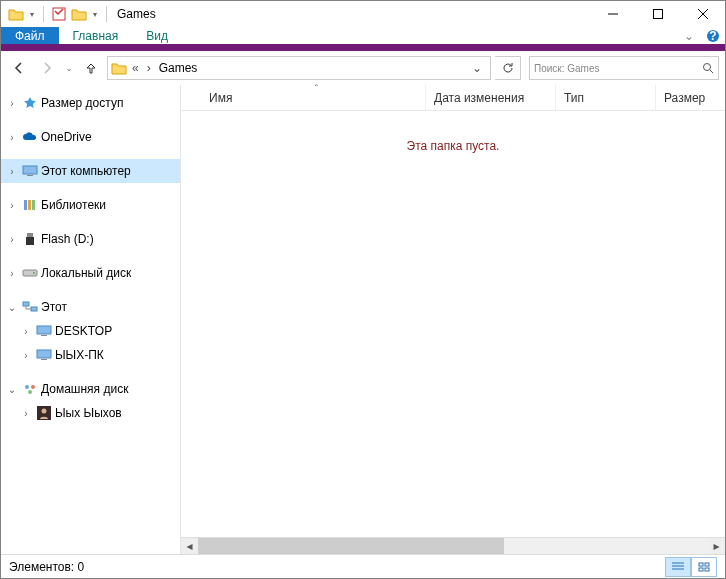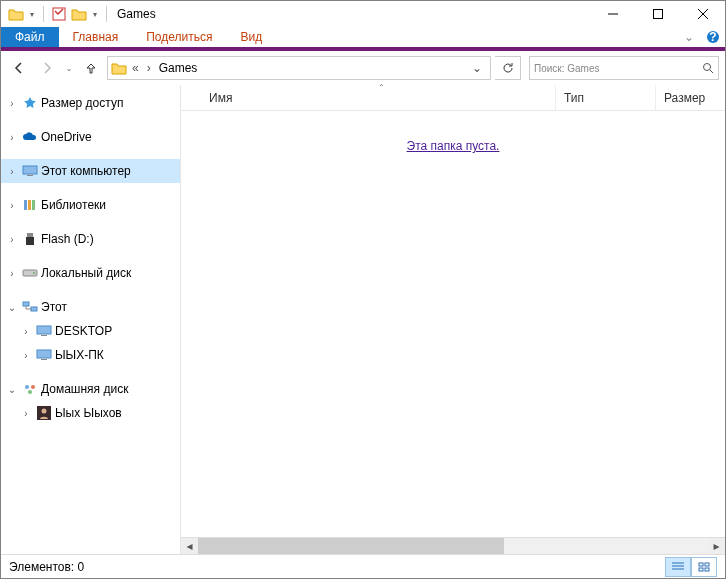--- a/index.html
+++ b/index.html
@@ -6,22 +6,22 @@
 body { width: 726px; height: 579px; background: #fff; border: 1px solid #808080; display: flex; flex-direction: column; overflow: hidden; }
 
 .titlebar { height: 26px; display: flex; align-items: center; background: #fff; }
 .titlebar .qat { display: flex; align-items: center; padding-left: 6px; gap: 2px; }
 .titlebar .qat-icon { width: 18px; height: 22px; display: flex; align-items: center; justify-content: center; }
 .titlebar .sep { width: 1px; height: 16px; background: #ccc; margin: 0 4px; }
 .titlebar .title { font-size: 12px; color: #000; margin-left: 4px; }
 .titlebar .ctrls { margin-left: auto; display: flex; }
 .titlebar .ctrls .cbtn { width: 45px; height: 26px; display: flex; align-items: center; justify-content: center; color: #333; }
 
-.ribbon { height: 24px; background: #fff; display: flex; align-items: stretch; border-bottom: 4px solid #701a75; }
-.ribbon .tab { padding: 0 14px; display: flex; align-items: center; font-size: 12px; color: #c2410c; }
+.ribbon { height: 24px; background: #fff; display: flex; align-items: stretch; border-bottom: 7px solid #701a75; }
+.ribbon .tab { padding: 0 14px; display: flex; align-items: center; font-size: 12px; color: #0f766e; }
 .ribbon .tab.file { background: #1979ca; color: #fff; }
 .ribbon .spacer { flex: 1; }
 .ribbon .rbtn { width: 24px; display: flex; align-items: center; justify-content: center; color: #555; }
 .ribbon .help { color: #005bac; }
 
 .addr { height: 34px; display: flex; align-items: center; padding: 0 6px; gap: 4px; background: #fff; }
 .addr .nav-btn { width: 24px; height: 24px; display: flex; align-items: center; justify-content: center; color: #555; border-radius: 2px; }
 .addr .nav-btn.disabled { color: #bbb; }
 .addr-field { flex: 1; height: 24px; border: 1px solid #ccc; display: flex; align-items: center; padding: 0 2px 0 2px; background: #fff; }
 .addr-field .folder-ico { width: 18px; display:flex; align-items:center; justify-content:center; }
@@ -41,21 +41,21 @@
 .nav .expander { width: 14px; color: #666; font-size: 10px; text-align:center;}
 .nav .ico { width: 18px; display:flex; align-items:center; justify-content:center;}
 .nav .lbl { font-size: 12px; color: #000; }
 
 .content { flex: 1; display: flex; flex-direction: column; }
 .cols { height: 26px; display: flex; align-items: center; border-bottom: 1px solid #e8e8e8; padding-left: 20px; color: #333; }
 .cols .col { padding: 0 8px; height: 100%; display: flex; align-items: center; position:relative;}
 .cols .col.name { flex: 1; }
 .cols .col.name .sort { position:absolute; left:50%; top:-2px; font-size:8px; color:#666;}
 .cols .col + .col { border-left: 1px solid #eee; }
-.empty { flex: 1; display: flex; justify-content: center; padding-top: 28px; color: #4c1d95; font-size: 12px; text-decoration: underline; }
+.empty { flex: 1; display: flex; justify-content: center; padding-top: 28px; color: #7f1d1d; font-size: 12px; }
 .hscroll { height: 17px; display:flex; align-items:center; background:#f0f0f0; border-top:1px solid #ddd;}
 .hscroll .lar,.hscroll .rar{ width:17px; height:100%; display:flex; align-items:center; justify-content:center; color:#555; background:#eee;}
 .hscroll .track{ flex:1; height:100%; background:#f0f0f0; position:relative;}
 .hscroll .thumb{ position:absolute; left:0; top:0; height:100%; width:60%; background:#cdcdcd;}
 
 .status { height: 24px; border-top: 1px solid #ddd; display: flex; align-items: center; padding: 0 8px; font-size: 12px; color: #000; }
 .status .viewbtns { margin-left: auto; display:flex; gap:0;}
 .status .vbtn { width:26px; height:20px; border:1px solid #9cc3e6; display:flex; align-items:center; justify-content:center; background:#fff;}
 .status .vbtn.active{ background:#cce8ff;}
 
@@ -103,21 +103,20 @@
         <svg width="10" height="10">
           <path d="M0 0l10 10M10 0L0 10" stroke="#000"></path>
         </svg>
       </div>
   </div>
 </div>
 
 <div class="ribbon">
   <div class="tab file">Файл</div>
   <div class="tab">Главная</div>
-  <div class="tab">Поделиться</div>
   <div class="tab">Вид</div>
   <div class="spacer"></div>
   <div class="rbtn" style="color:#888;">⌄</div>
   <div class="rbtn help">
     <svg width="14" height="14">
         <circle cx="7" cy="7" r="6" fill="#1979ca"></circle>
         <text x="7" y="11" text-anchor="middle" fill="#fff" font-size="10" font-weight="bold">?</text>
       </svg>
   </div>
 </div>
@@ -289,20 +288,21 @@
         <span class="lbl">Ыых Ыыхов</span>
       </div>
   </div>
 
   <div class="content">
     <div class="cols">
       <div class="col name">
           <span>Имя</span>
           <span class="sort">⌃</span>
         </div>
+      <div class="col" style="width:130px">Дата изменения</div>
       <div class="col" style="width:100px">Тип</div>
       <div class="col" style="width:70px">Размер</div>
     </div>
     <div class="empty">Эта папка пуста.</div>
     <div class="hscroll">
       <div class="lar">◂</div>
       <div class="track">
           <div class="thumb"></div>
         </div>
       <div class="rar">▸</div>

